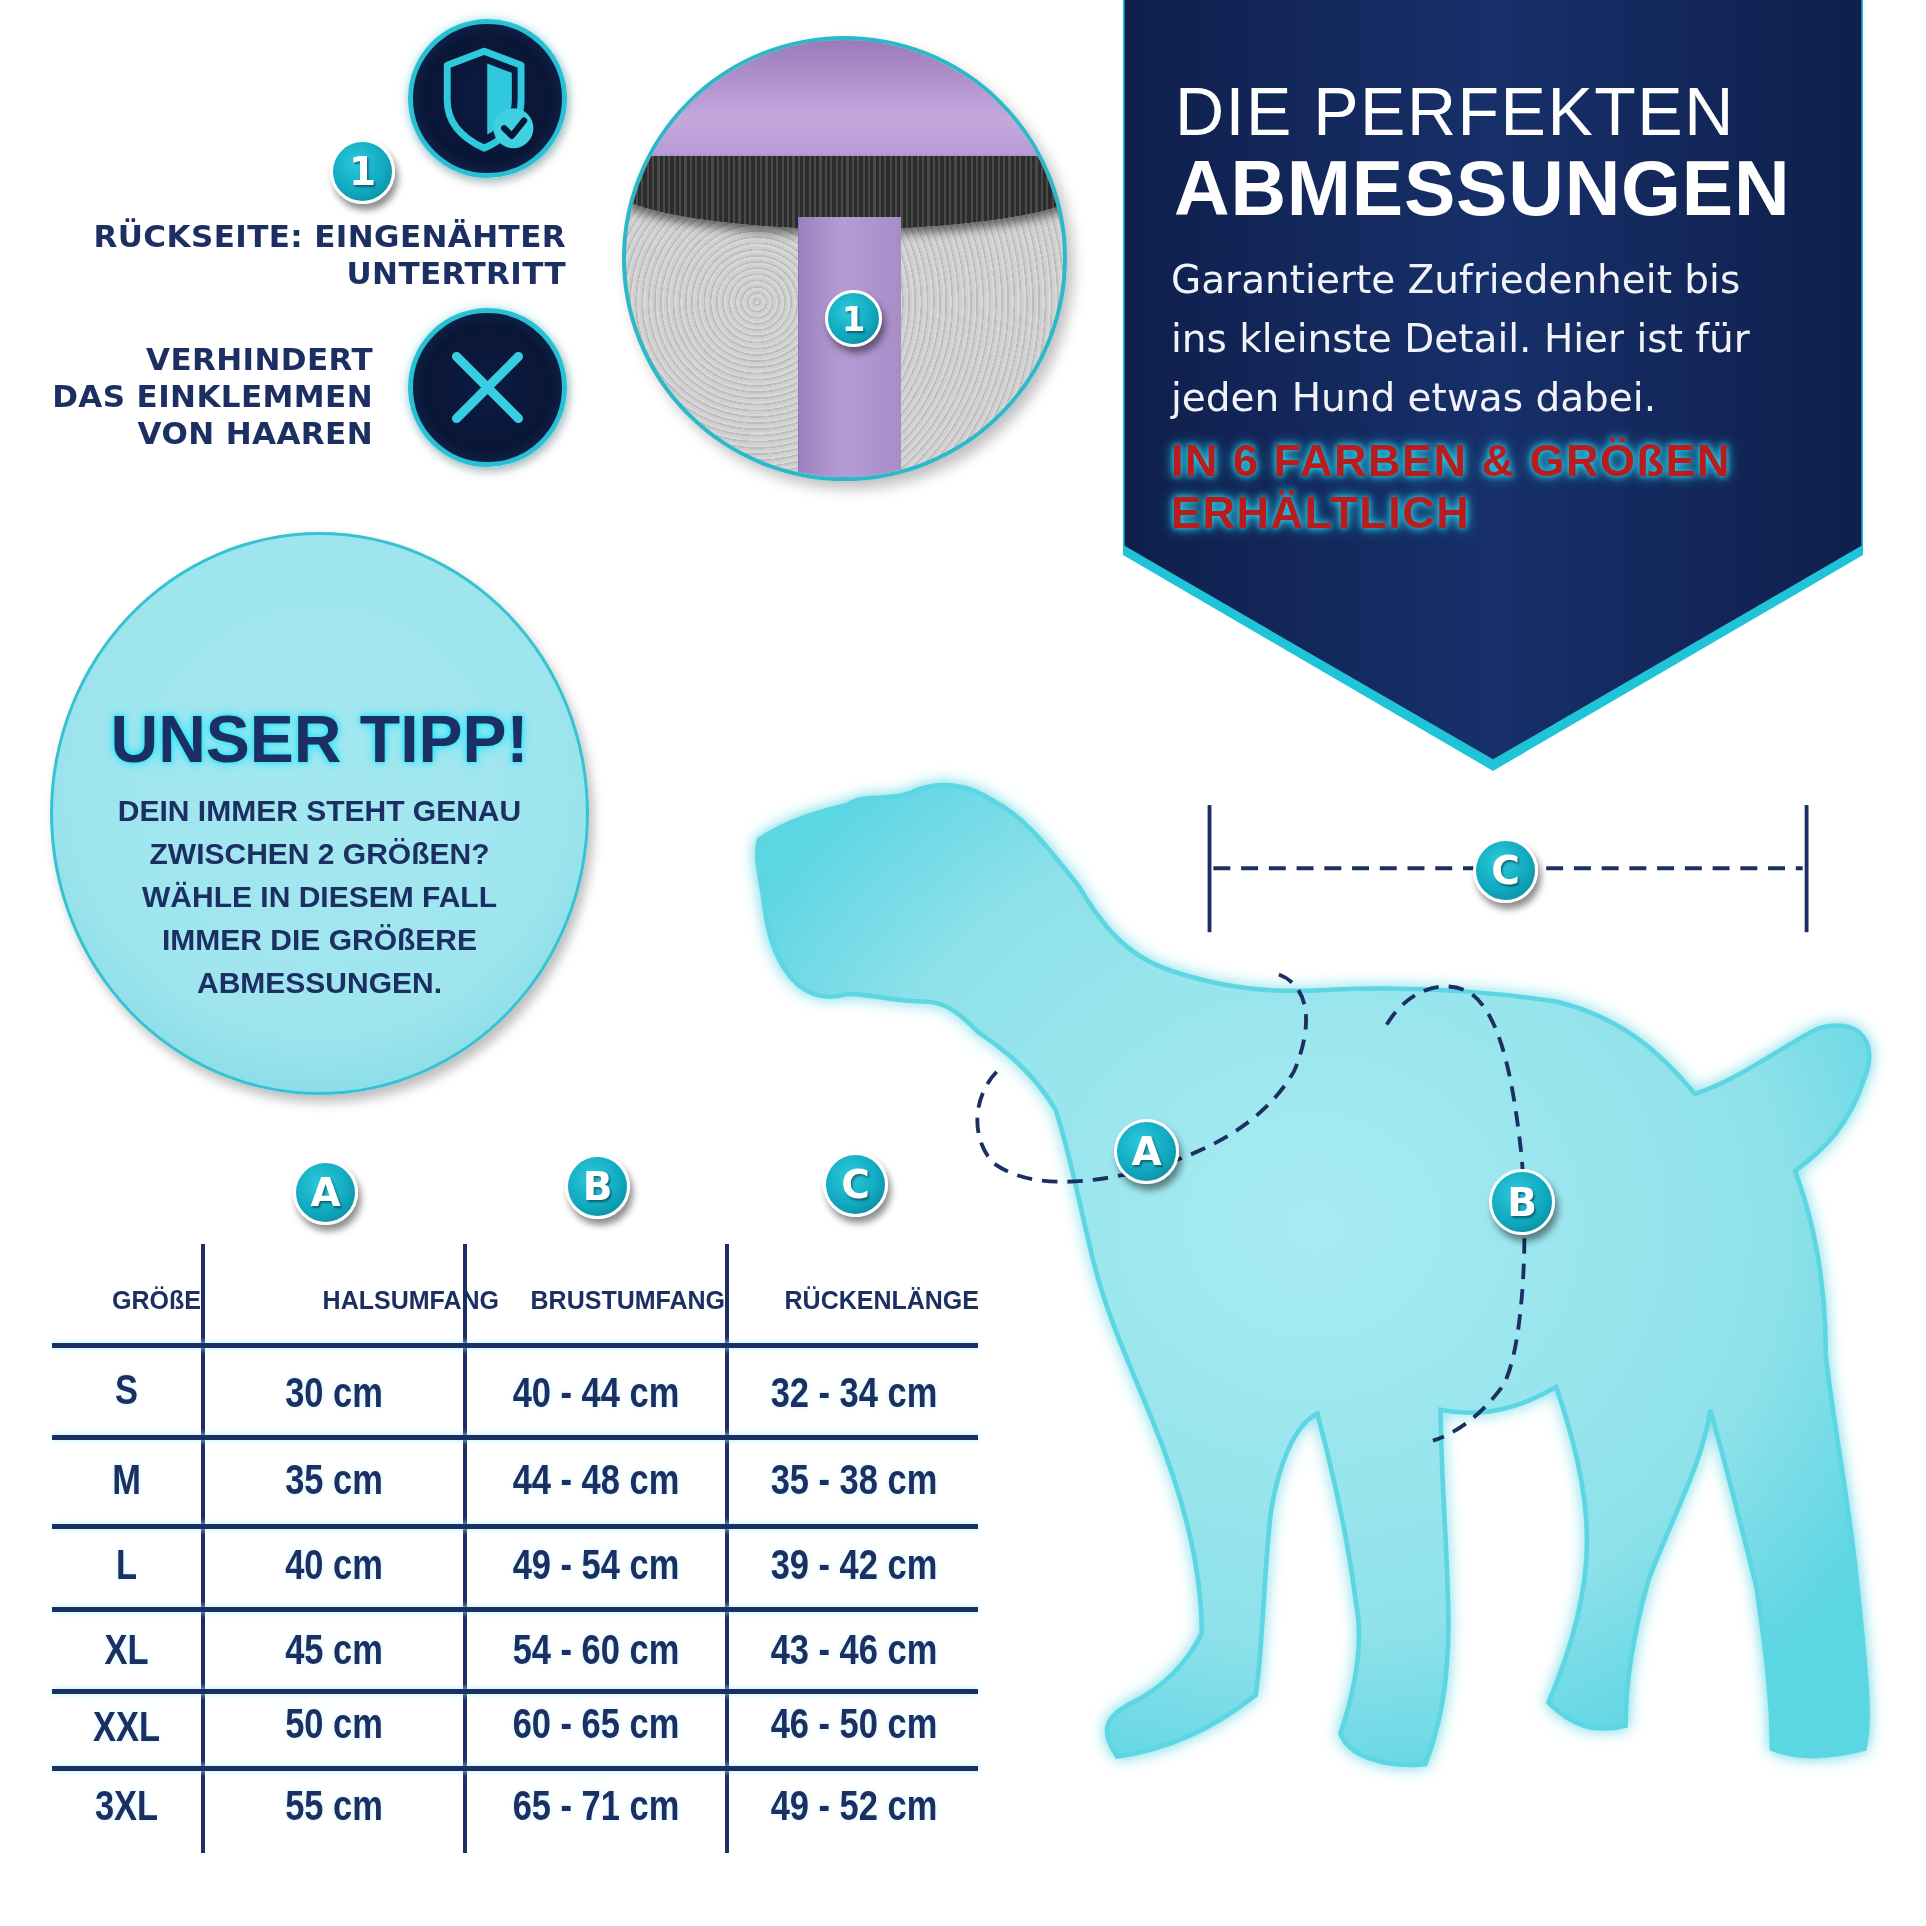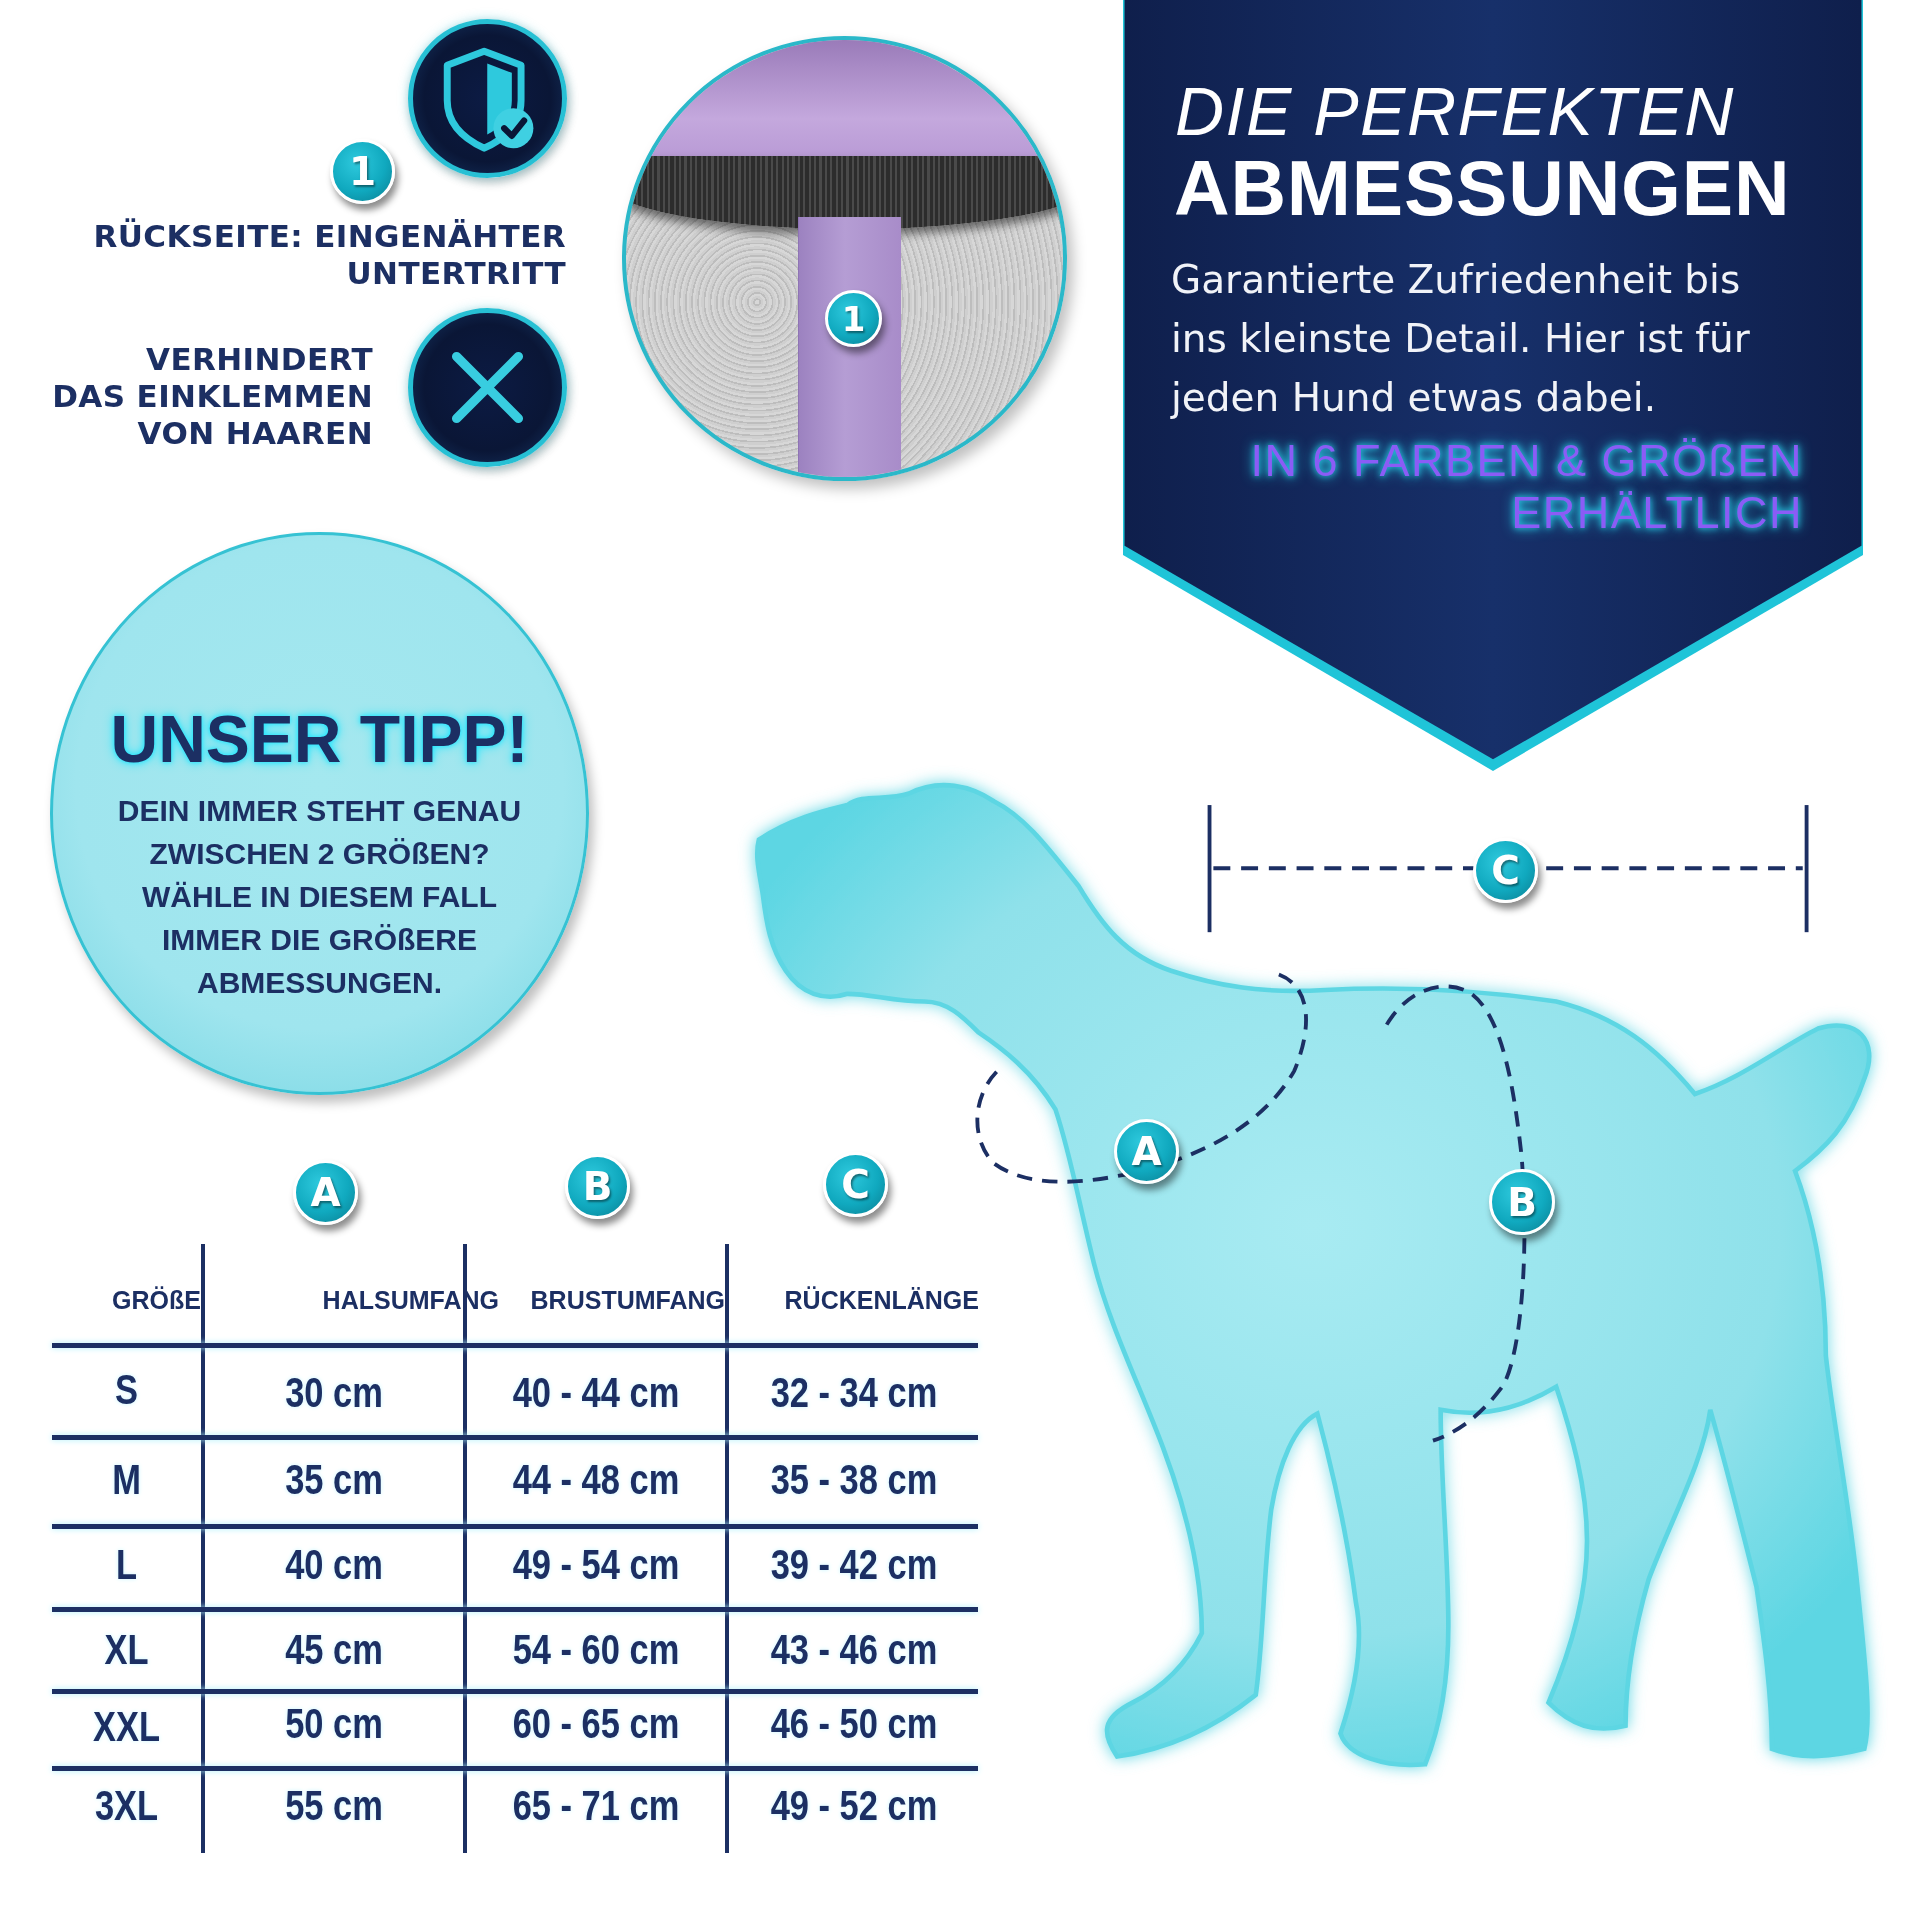--- a/index.html
+++ b/index.html
@@ -11,24 +11,24 @@
   .feature-text{position:absolute;text-align:right;font-weight:bold;font-size:31px;line-height:37px;color:#1c2f63;letter-spacing:0.4px;}
   
   .fabric{position:absolute;left:622px;top:36px;width:445px;height:445px;border-radius:50%;border:4.6px solid #2bb8c9;box-sizing:border-box;overflow:hidden;box-shadow:6.2px 7.7px 14px rgba(0,0,0,.25);
     background:repeating-radial-gradient(circle at 30% 60%,#d7d7d7 0 2.3px,#bdbdbd 2.3px 3.9px,#cfcfcf 3.9px 6.2px);}
   .fabric .purple{position:absolute;left:0;top:0;width:100%;height:131px;background:linear-gradient(180deg,#9a7bb9 0%,#c4a8dd 60%,#b596d3 100%);}
   .fabric .rib{position:absolute;left:-15.4px;top:116px;width:478px;height:73px;border-radius:0 0 50% 50% / 0 0 60% 60%;background:repeating-linear-gradient(90deg,#2c2c2c 0 3.1px,#4a4a4a 3.1px 5.4px);box-shadow:0 6.2px 9.2px rgba(0,0,0,.5);}
   .fabric .strap{position:absolute;left:172px;top:177px;width:102px;height:277px;background:linear-gradient(90deg,#9c82c0 0%,#b59dd4 45%,#a88cc9 100%);border-left:1.5px solid #8f74b5;}
   
   .banner{position:absolute;left:1123px;top:0;width:740px;height:771px;}
   .banner svg{position:absolute;left:0;top:0;}
-  .banner .t1{position:absolute;left:52px;top:73px;font-size:68px;line-height:77px;color:#fff;font-weight:normal;letter-spacing:1.5px;font-family:"Liberation Sans",sans-serif;font-style:italic;}
+  .banner .t1{position:absolute;left:52px;top:73px;font-size:68px;line-height:77px;color:#fff;font-weight:normal;letter-spacing:1.5px;font-family:"Liberation Sans",sans-serif;}
   .banner .t2{position:absolute;left:51px;top:146px;font-size:77px;line-height:85px;color:#fff;font-weight:bold;letter-spacing:0.8px;font-family:"Liberation Sans",sans-serif;}
   .banner .desc{position:absolute;left:48px;top:250px;width:632px;font-size:39px;line-height:59px;color:#f1f3f8;font-family:"DejaVu Sans",sans-serif;}
-  .banner .hl{position:absolute;left:48px;top:435px;width:632px;font-size:45px;line-height:52px;color:#8b5cf6;font-weight:normal;letter-spacing:1.5px;text-shadow:0 0 12.3px #2ad6f0,0 0 6.2px #2ad6f0;font-family:"Liberation Sans",sans-serif;text-align:right;}
+  .banner .hl{position:absolute;left:48px;top:435px;width:632px;font-size:45px;line-height:52px;color:#b91c1c;font-weight:bold;letter-spacing:1.5px;text-shadow:0 0 12.3px #2ad6f0,0 0 6.2px #2ad6f0;font-family:"Liberation Sans",sans-serif;}
   
   .tip{position:absolute;left:50px;top:532px;width:539px;height:563px;border-radius:50%;background:radial-gradient(circle at 50% 45%,#a4e8ef 0%,#9fe5ee 60%,#6fd3e0 100%);border:3.1px solid #36c2d3;box-sizing:border-box;box-shadow:4.6px 7.7px 10.8px rgba(0,0,0,.25);text-align:center;}
   .tip .title{position:absolute;left:0;right:0;top:166px;font-size:66px;font-weight:bold;color:#1c2f63;text-shadow:0 0 10.8px #1fe6ff,0 0 4.6px #1fe6ff;font-family:"Liberation Sans",sans-serif;}
   .tip .body{position:absolute;left:31px;right:31px;top:254px;font-size:30px;line-height:43px;font-weight:bold;color:#1c2f63;font-family:"Liberation Sans",sans-serif;}
   
   .tbl{position:absolute;left:52px;top:1244px;width:926px;}
   .tbl .hdr{position:absolute;top:42px;font-size:25px;font-weight:bold;color:#1c2f63;text-align:right;font-family:"Liberation Sans",sans-serif;}
   .tbl .cell{position:absolute;font-size:42px;font-weight:bold;color:#1c2f63;text-align:center;font-family:"Liberation Sans Narrow","Liberation Sans",sans-serif;transform:scaleX(.82);text-shadow:0 0 4.6px #c9f6ff;}
   .tbl .hrule{position:absolute;left:0;width:926px;height:5.4px;background:#1c2f63;box-shadow:0 0 6.2px #aef0fb;}
   .tbl .vrule{position:absolute;top:0;width:3.9px;height:609px;background:#1c2f63;}

